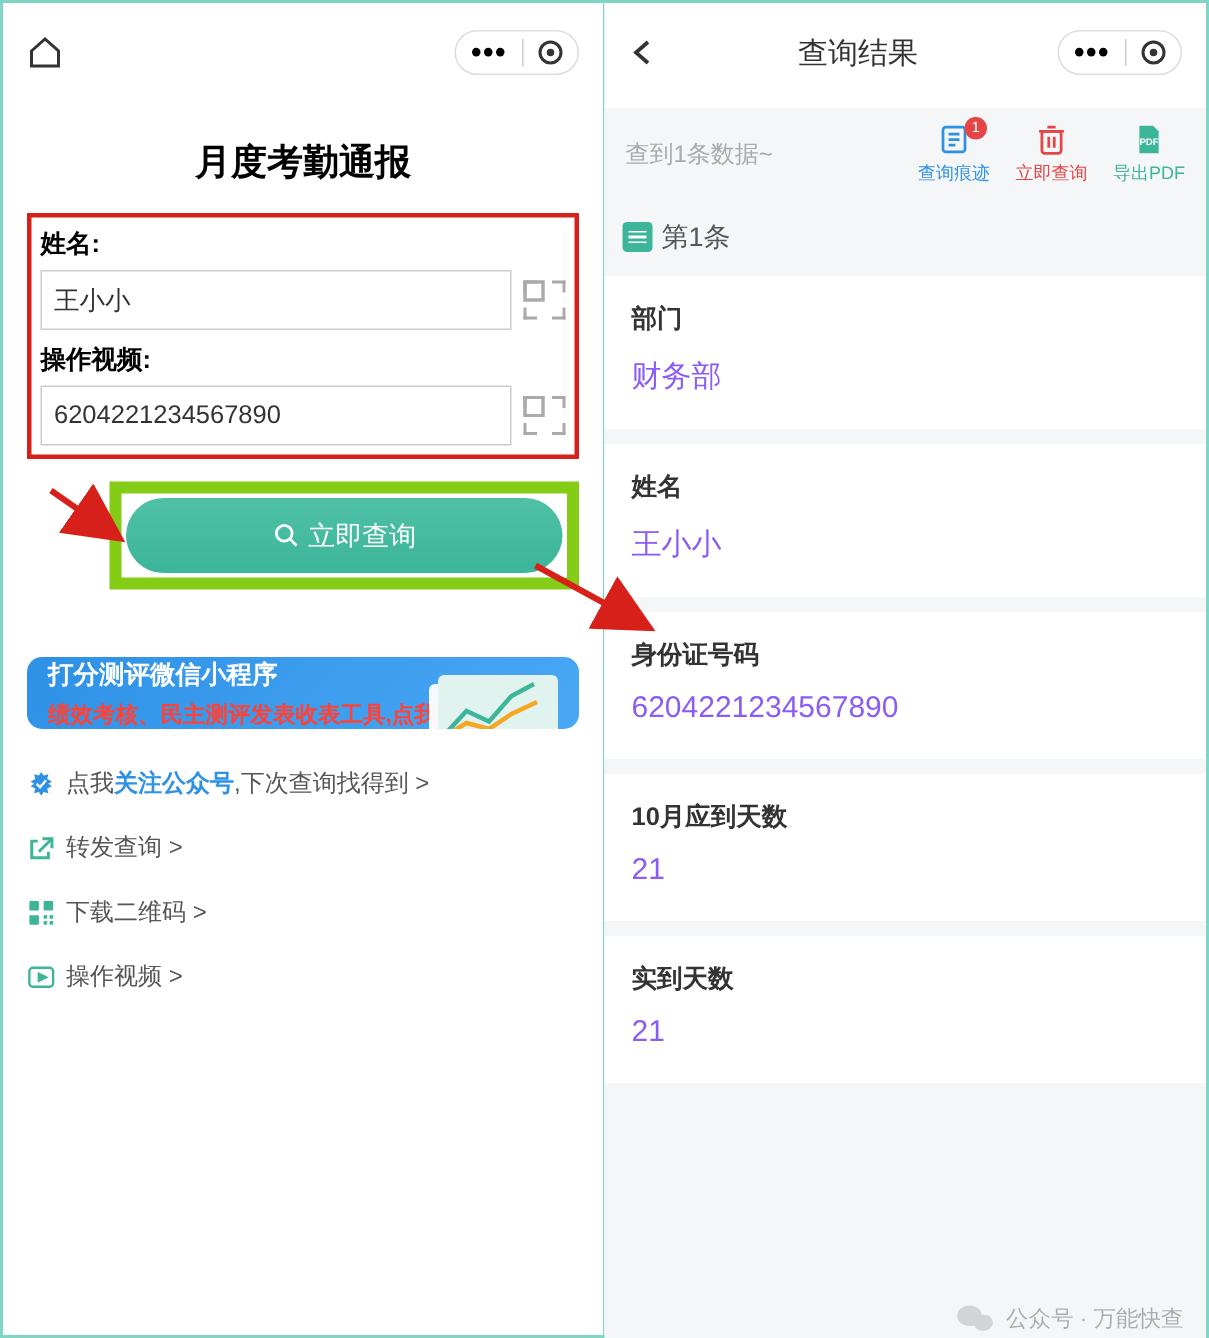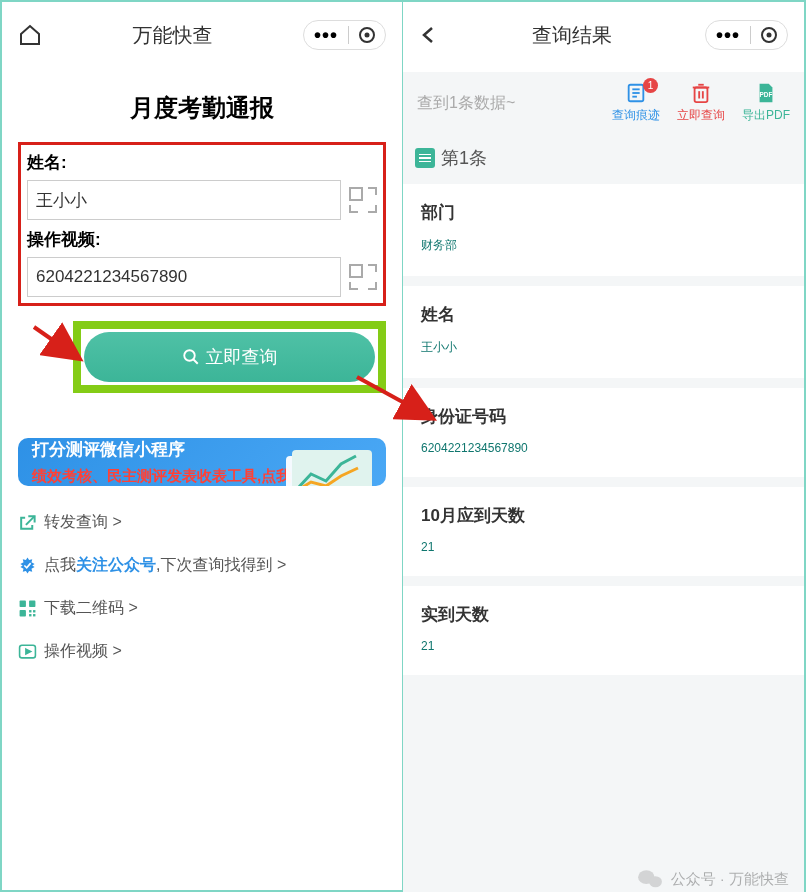--- a/index.html
+++ b/index.html
@@ -290,22 +290,22 @@
       margin-bottom: 10px;
       padding: 17px 18px 22px 18px;
     }
     .data-label {
       font-size: 17px;
       font-weight: bold;
       color: #333;
       margin-bottom: 13px;
     }
     .data-value {
-      font-size: 12px;
-      color: #0f766e;
+      font-size: 20px;
+      color: #8b5cf6;
     }
     
     .arrow-svg {
       position: absolute;
       pointer-events: none;
       z-index: 10;
     }
     
     .watermark {
       position: absolute;
@@ -328,21 +328,20 @@
 
 <div class="dual-phone-container">
 
   <div class="phone phone-left">
     <div class="nav-bar">
       <div class="nav-home-icon">
         <svg viewBox="0 0 24 24" fill="none" stroke="#333" stroke-width="2">
           <path d="M3 11 L12 3 L21 11 V21 H3 Z"></path>
         </svg>
       </div>
-      <div class="nav-title">万能快查</div>
       <div class="capsule">
         <span class="capsule-dots">•••</span>
         <div class="capsule-divider"></div>
         <div class="capsule-circle"></div>
       </div>
     </div>
 
     <div class="left-content">
       <h1 class="report-title">月度考勤通报</h1>
 
@@ -387,35 +386,35 @@
           <polyline points="12,44 25,36 40,40 55,30 72,22" fill="none" stroke="#f5a623" stroke-width="3"></polyline>
         </svg>
         <div class="promo-title">打分测评微信小程序</div>
         <div class="promo-subtitle">
           <span class="highlight">绩效考核、民主测评发表收表工具,点我了解!</span>
         </div>
       </div>
 
       <div class="links-section">
         <div class="link-item">
-          <svg class="link-icon" viewBox="0 0 24 24" fill="none" stroke="#3cb598" stroke-width="2.5">
-            <path d="M13 4 L21 4 L21 12"></path>
-            <path d="M21 4 L10 15"></path>
-            <path d="M9 6 L4 6 L4 20 L18 20 L18 15"></path>
-          </svg>
-          <span>转发查询 &gt;</span>
-        </div>
-        <div class="link-item">
           <svg class="link-icon" viewBox="0 0 24 24" fill="#2e91e6">
             <path d="M12 2 L14 5 L18 4 L17 8 L21 10 L18 12 L21 14 L17 16 L18 20 L14 19 L12 22 L10 19 L6 20 L7 16 L3 14 L6 12 L3 10 L7 8 L6 4 L10 5 Z"></path>
             <path d="M8 12 L11 15 L16 9" stroke="#fff" stroke-width="2" fill="none"></path>
           </svg>
           <span>
             <span>点我</span><span class="link-highlight">关注公众号</span><span>,下次查询找得到 &gt;</span>
           </span>
+        </div>
+        <div class="link-item">
+          <svg class="link-icon" viewBox="0 0 24 24" fill="none" stroke="#3cb598" stroke-width="2.5">
+            <path d="M13 4 L21 4 L21 12"></path>
+            <path d="M21 4 L10 15"></path>
+            <path d="M9 6 L4 6 L4 20 L18 20 L18 15"></path>
+          </svg>
+          <span>转发查询 &gt;</span>
         </div>
         <div class="link-item">
           <svg class="link-icon" viewBox="0 0 24 24" fill="#3cb598">
             <rect x="2" y="2" width="8" height="8" rx="1"></rect>
             <rect x="14" y="2" width="8" height="8" rx="1"></rect>
             <rect x="2" y="14" width="8" height="8" rx="1"></rect>
             <rect x="14" y="14" width="3" height="3"></rect>
             <rect x="19" y="14" width="3" height="3"></rect>
             <rect x="14" y="19" width="3" height="3"></rect>
             <rect x="19" y="19" width="3" height="3"></rect>

